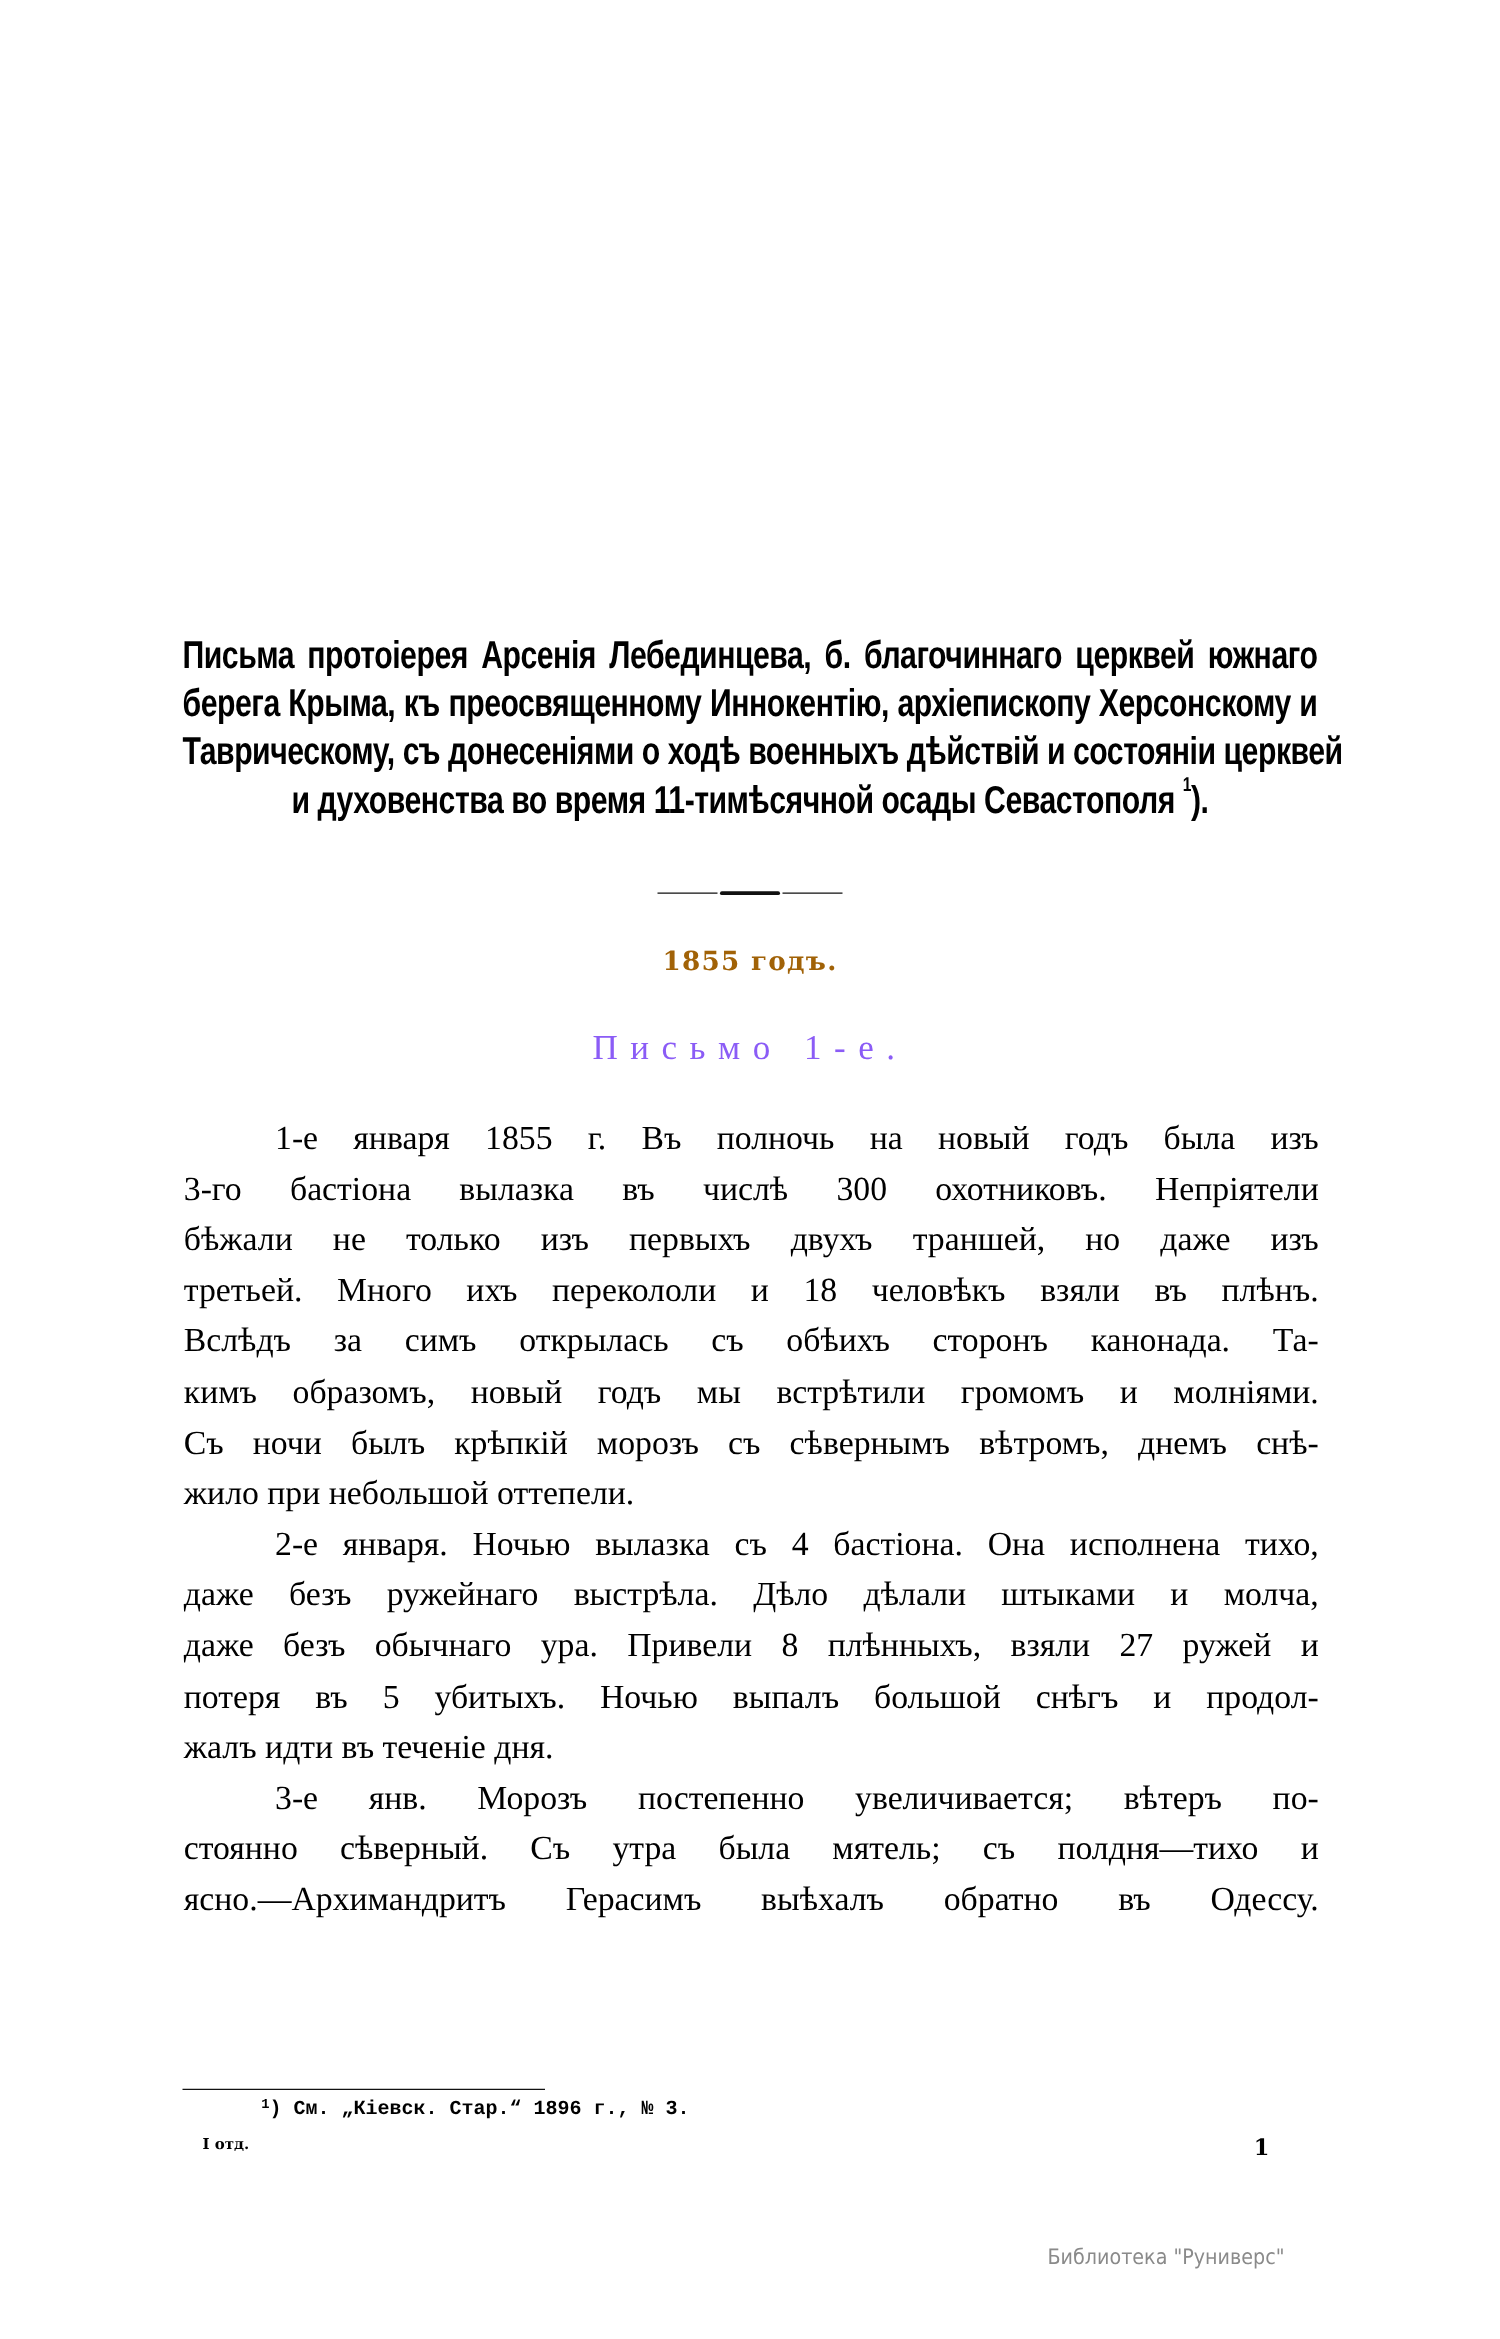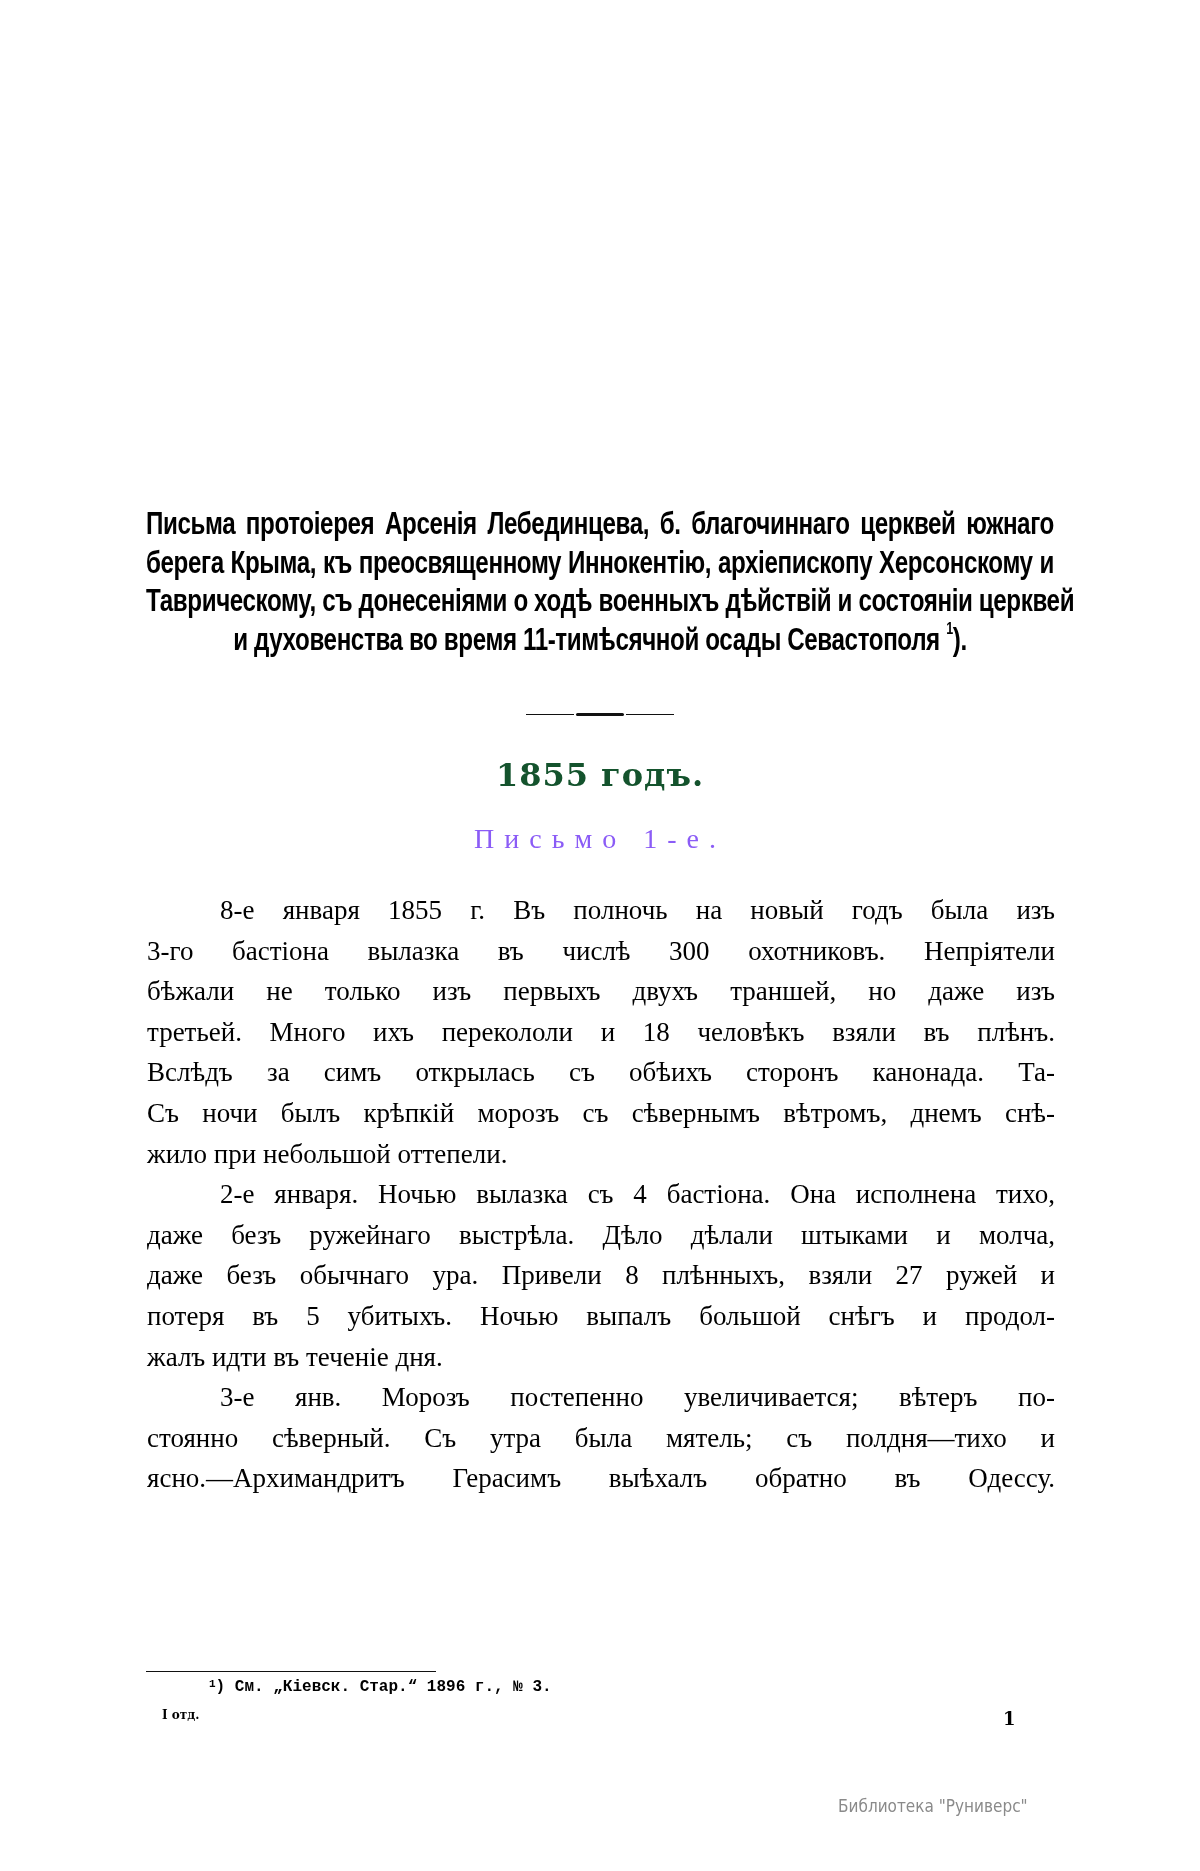--- a/index.html
+++ b/index.html
@@ -76,23 +76,23 @@
       background: #111;
       border-radius: 2px;
     }
     .year {
       position: absolute;
       left: 0; width: 1200px;
       top: 756px;
       text-align: center;
       font-family: "DejaVu Serif", serif;
       font-weight: bold;
-      font-size: 32px;
+      font-size: 21px;
       letter-spacing: 1px;
-      color: #14532d;
+      color: #a16207;
     }
     .letter-title {
       position: absolute;
       left: 0; width: 1200px;
       top: 823px;
       text-align: center;
       font-family: "Liberation Serif", serif;
       font-size: 28px;
       letter-spacing: 10px;
       color: #8b5cf6;
@@ -187,25 +187,26 @@
     <div class="thick"></div>
     <div class="thin-r"></div>
   </div>
 
   <div class="year">1855 годъ.</div>
 
   <div class="letter-title">Письмо 1-е.</div>
 
   <div class="body-text">
 
-    <span class="line indent">8-е января 1855 г. Въ полночь на новый годъ была изъ</span>
+    <span class="line indent">1-е января 1855 г. Въ полночь на новый годъ была изъ</span>
     <span class="line">3-го бастіона вылазка въ числѣ 300 охотниковъ. Непріятели</span>
     <span class="line">бѣжали не только изъ первыхъ двухъ траншей, но даже изъ</span>
     <span class="line">третьей. Много ихъ перекололи и 18 человѣкъ взяли въ плѣнъ.</span>
     <span class="line">Вслѣдъ за симъ открылась съ обѣихъ сторонъ канонада. Та-</span>
+    <span class="line">кимъ образомъ, новый годъ мы встрѣтили громомъ и молніями.</span>
     <span class="line">Съ ночи былъ крѣпкій морозъ съ сѣвернымъ вѣтромъ, днемъ снѣ-</span>
     <span class="line end">жило при небольшой оттепели.</span>
 
     <span class="line indent">2-е января. Ночью вылазка съ 4 бастіона. Она исполнена тихо,</span>
     <span class="line">даже безъ ружейнаго выстрѣла. Дѣло дѣлали штыками и молча,</span>
     <span class="line">даже безъ обычнаго ура. Привели 8 плѣнныхъ, взяли 27 ружей и</span>
     <span class="line">потеря въ 5 убитыхъ. Ночью выпалъ большой снѣгъ и продол-</span>
     <span class="line end">жалъ идти въ теченіе дня.</span>
 
     <span class="line indent">3-е янв. Морозъ постепенно увеличивается; вѣтеръ по-</span>

